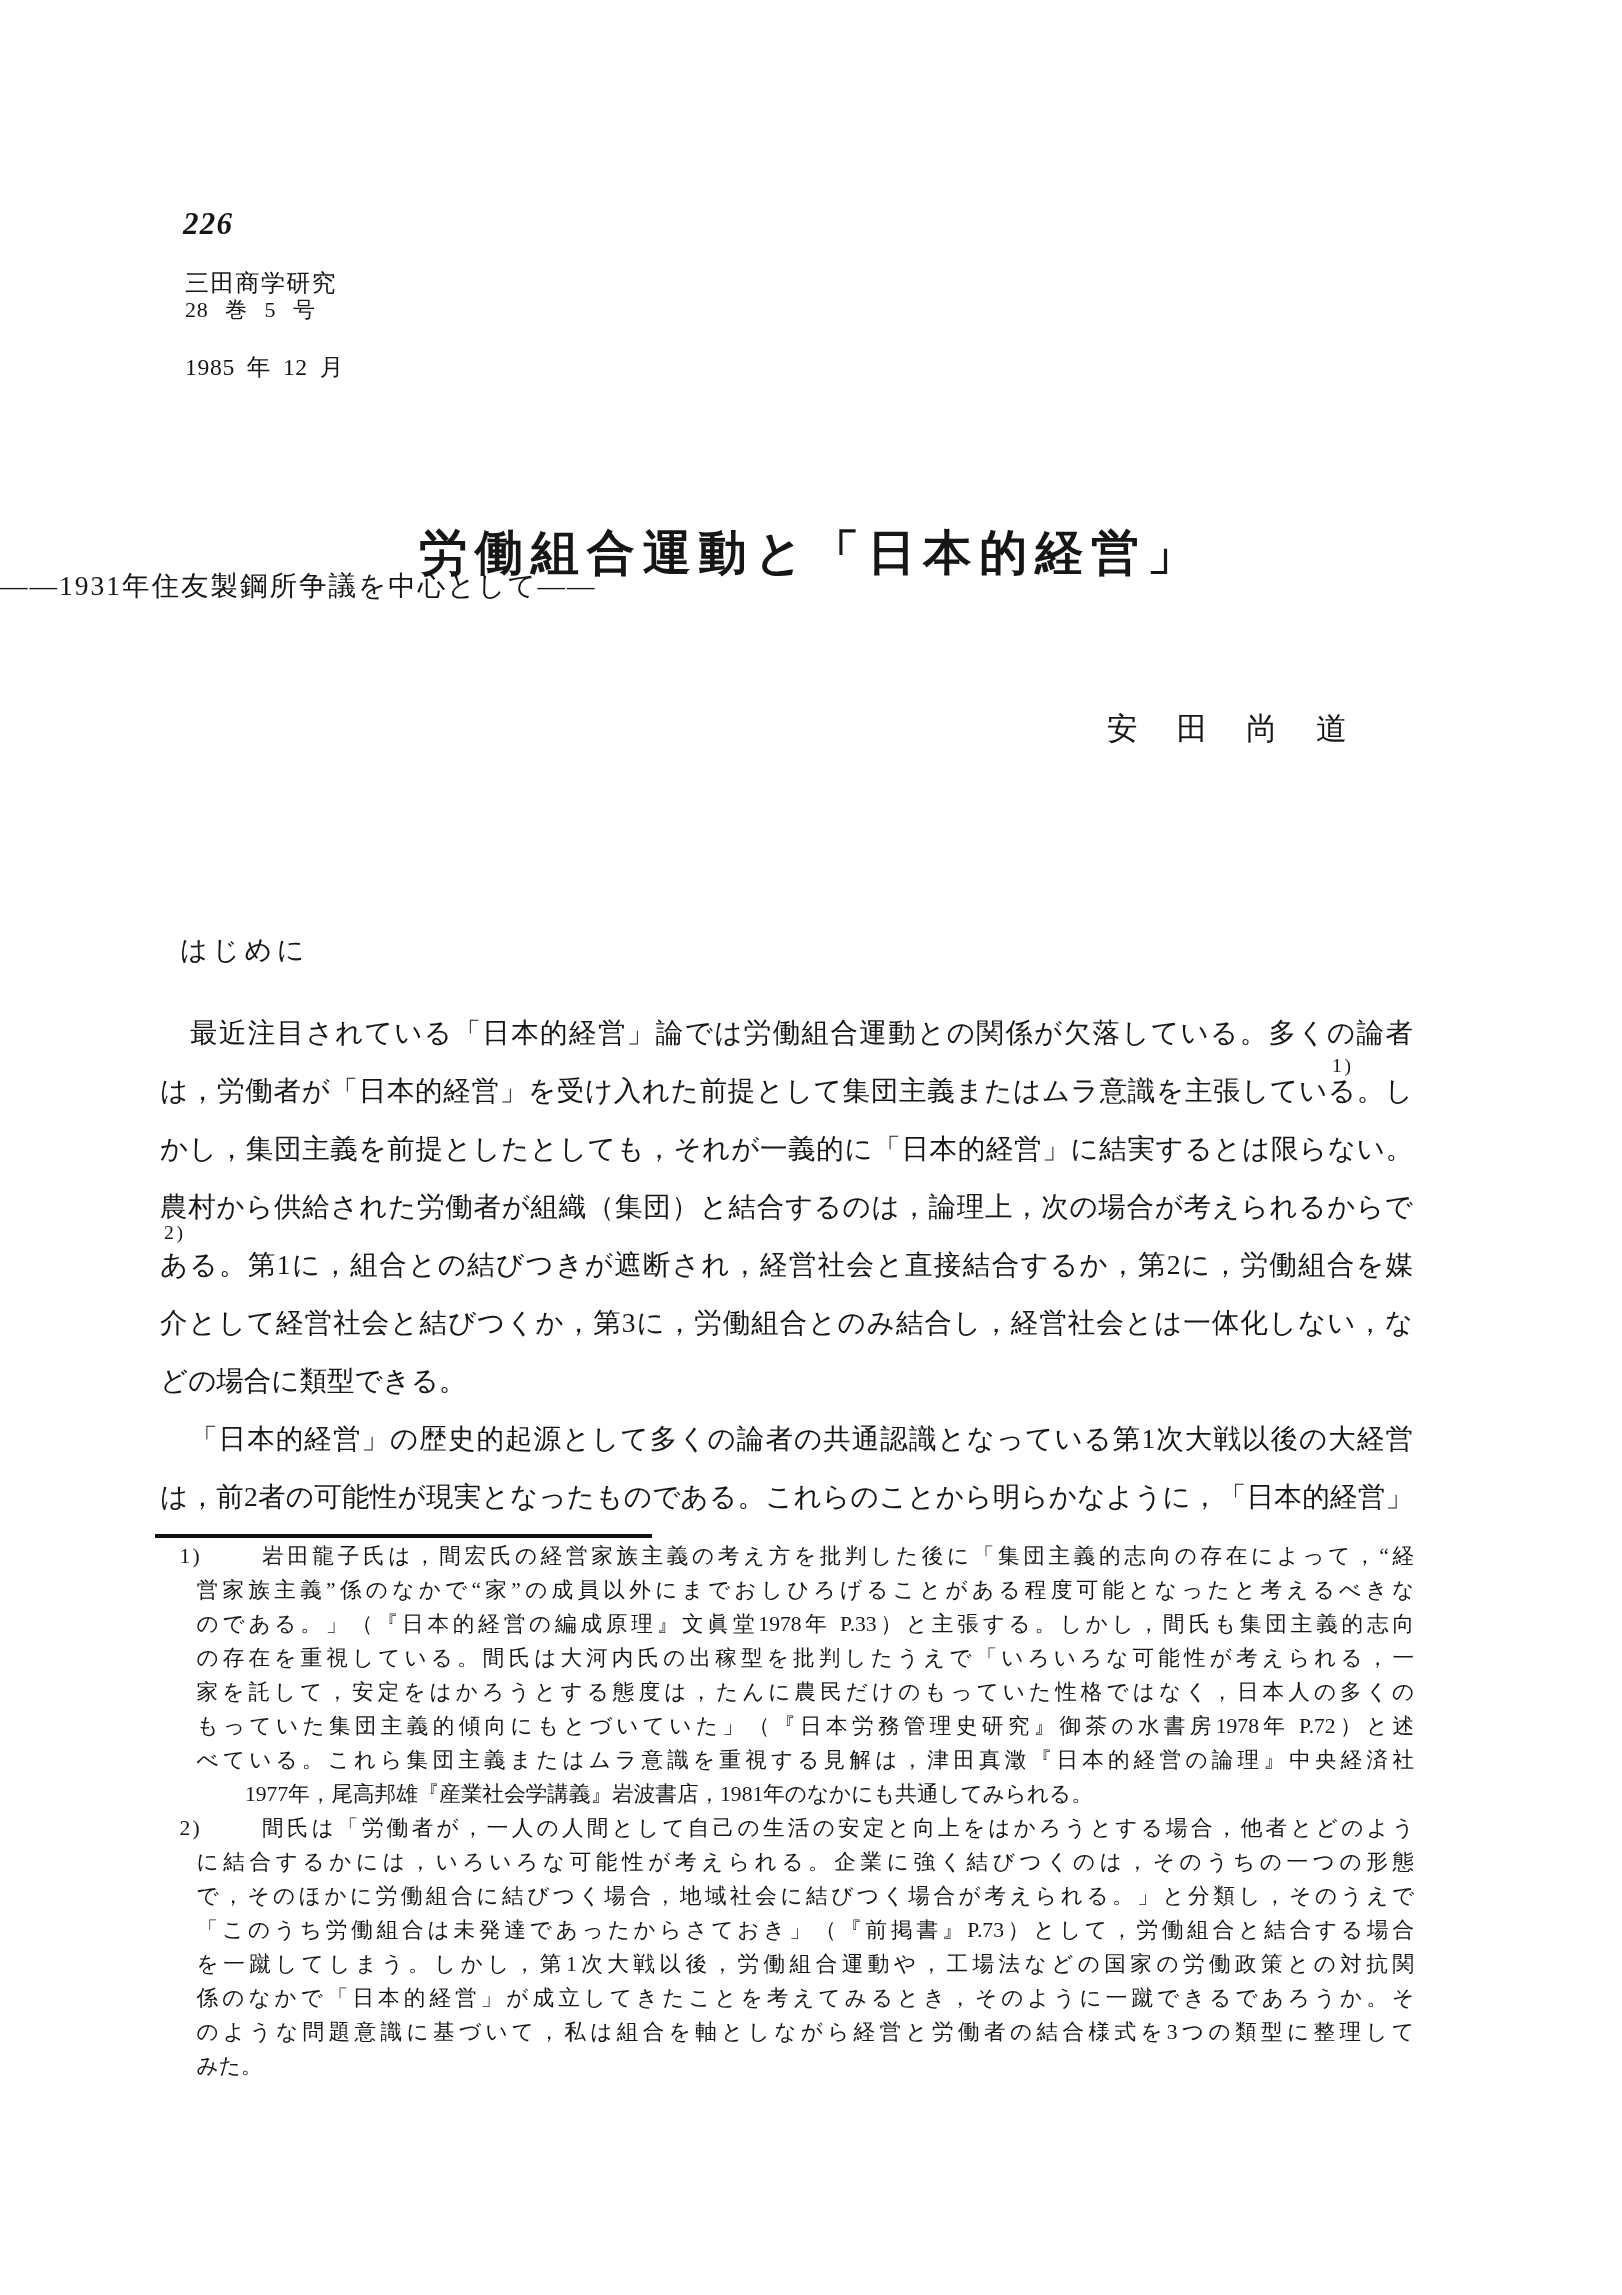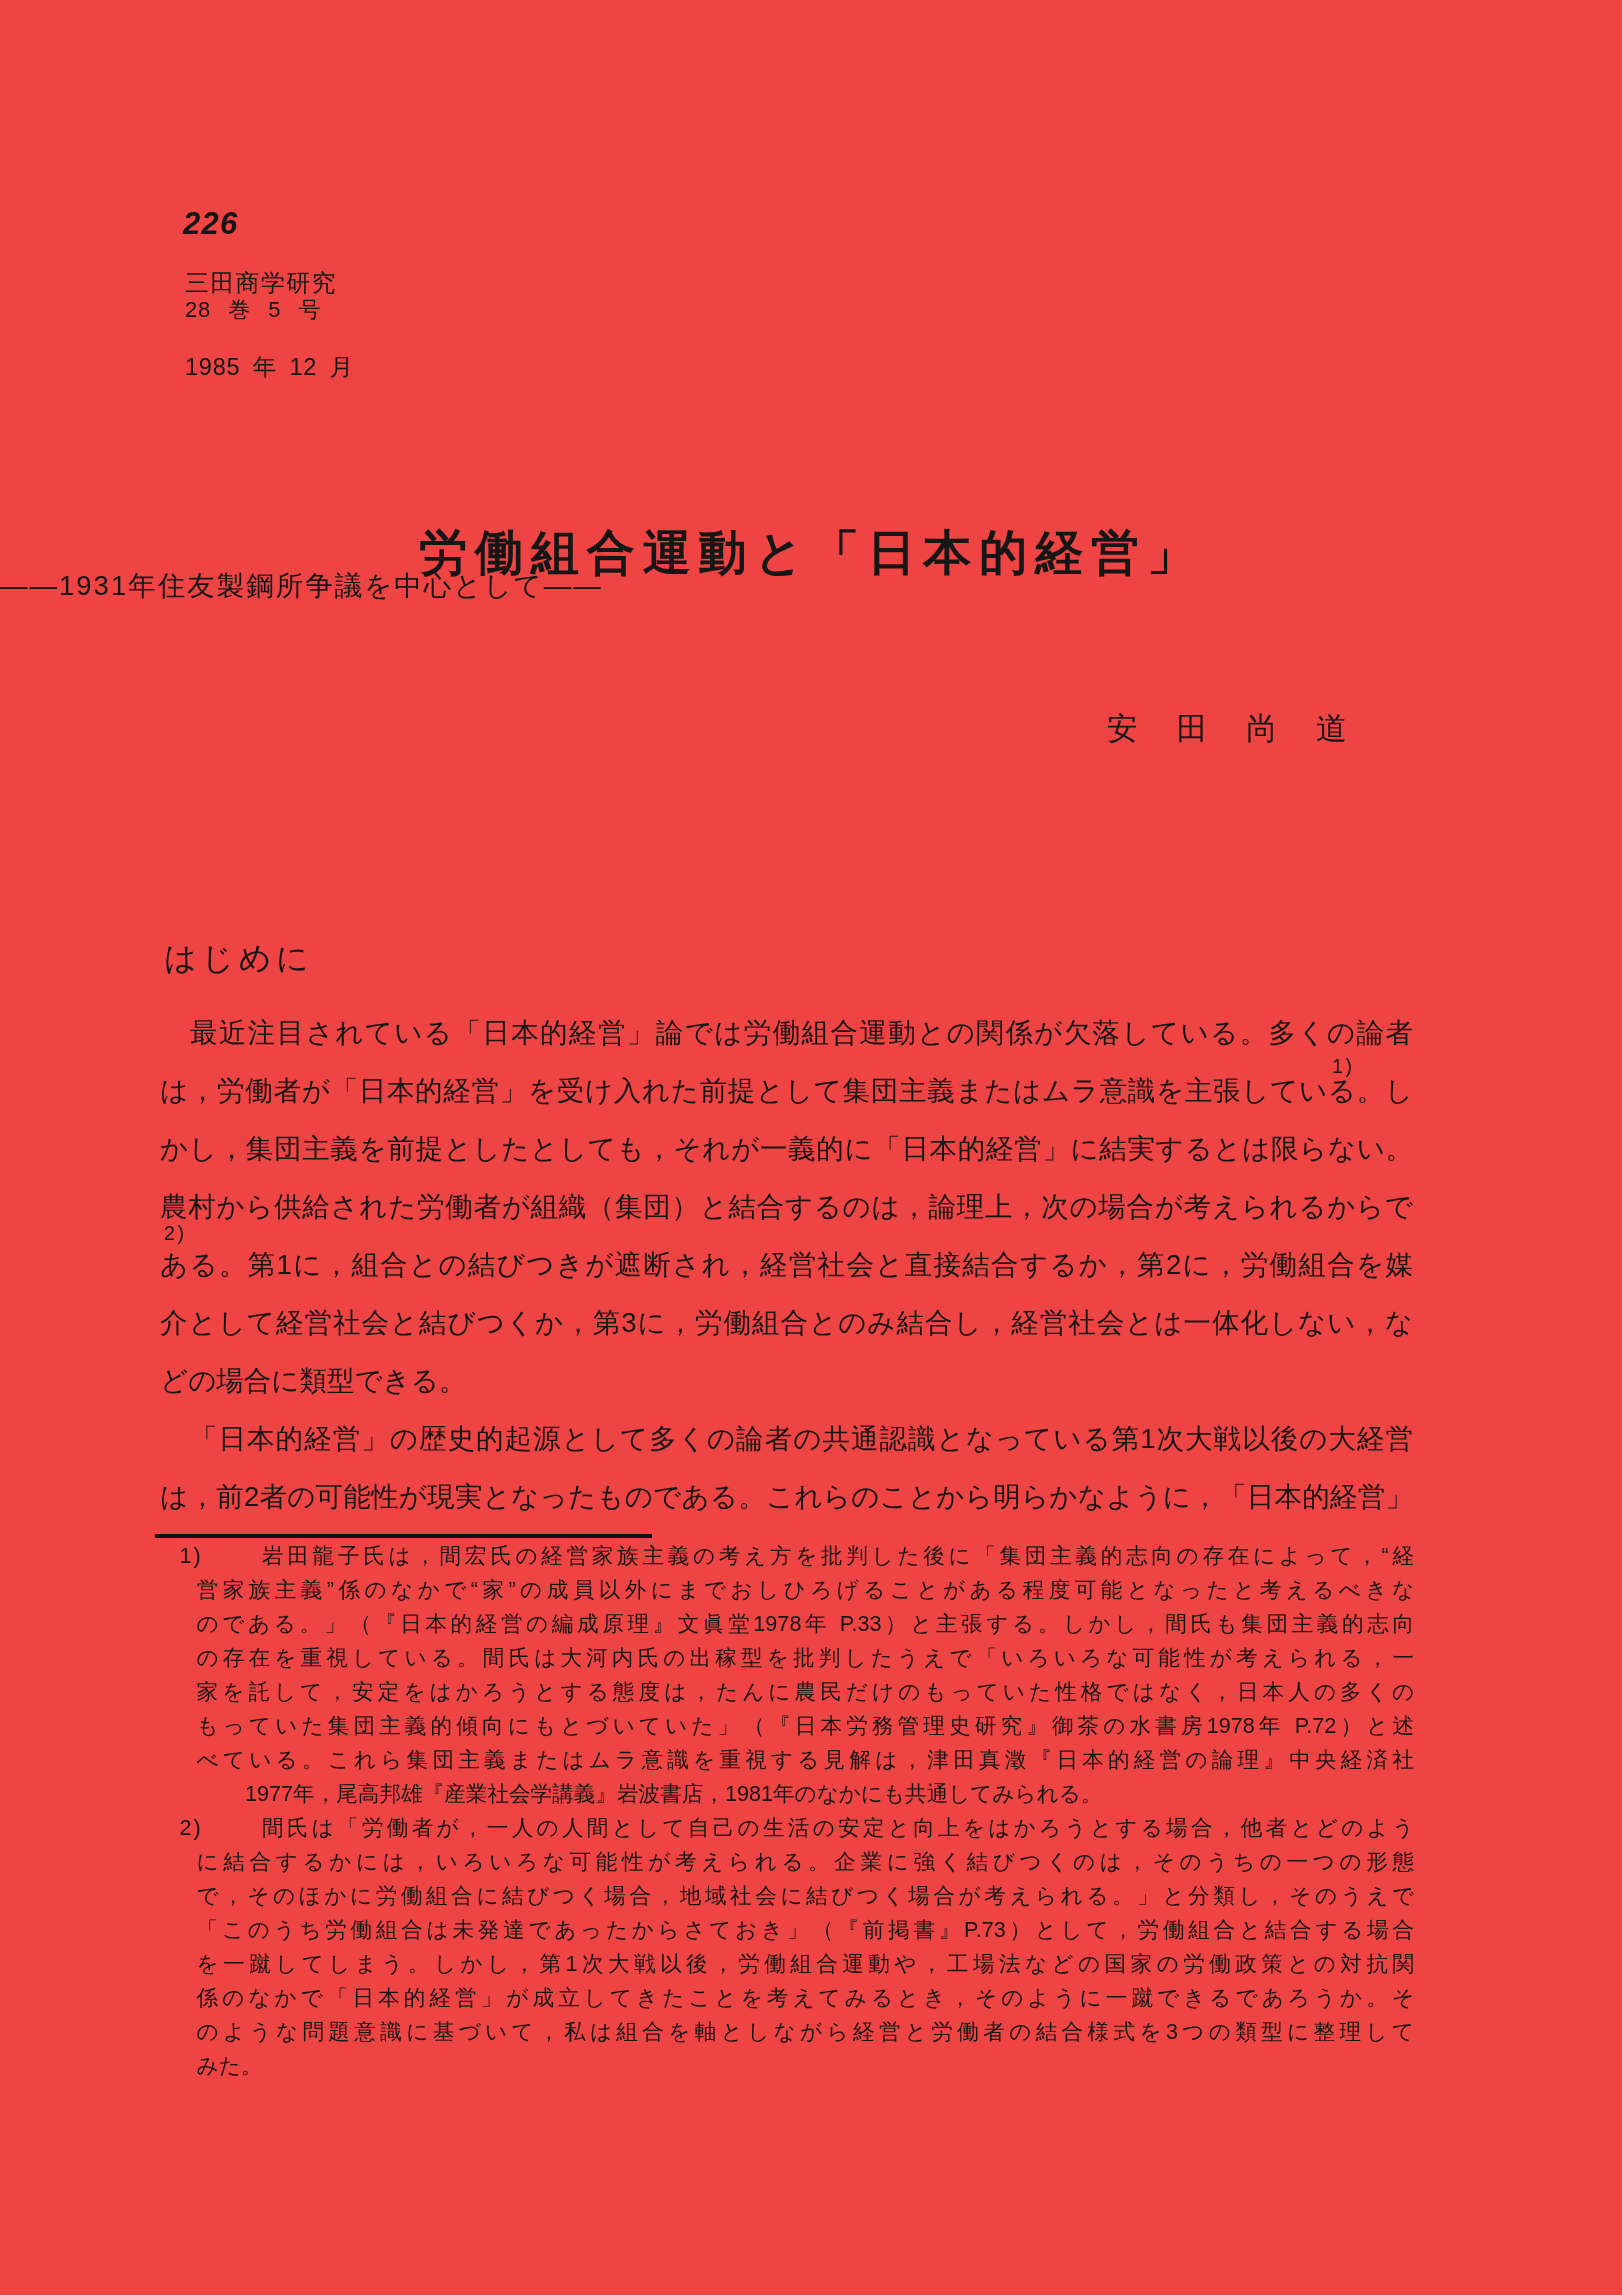--- a/index.html
+++ b/index.html
@@ -1,23 +1,23 @@
 <!DOCTYPE html>
 <html lang="ja" style="font-size:10.5px"><head>
 <meta charset="utf-8">
 <style>
   html, body { margin: 0; padding: 0; background: #e8e8e6; }
   .page {
     position: relative;
     width: 1622px;
     height: 2295px;
     margin: 0 auto;
-    background: #ef4444;
+    background: #ffffff;
     color: #161616;
-    font-family: Liberation Sans, sans-serif;
+    font-family: Liberation Serif, serif;
     overflow: hidden;
   }
   
   .page-number {
     position: absolute; left: 183px; top: 206px;
     font-size: 31px; font-style: italic; font-weight: 700;
     letter-spacing: 1.3px;
   }
   .journal-name {
     position: absolute; left: 185px; top: 267px;
@@ -43,22 +43,22 @@
     text-align: left;
     font-size: 27.5px; font-weight: 500; letter-spacing: 2px;
     white-space: nowrap;
   }
   .author {
     position: absolute; right: 271px; top: 708px;
     font-size: 31px; letter-spacing: 3.9px; white-space: nowrap;
   }
   
   .section-heading {
-    position: absolute; left: 164px; top: 910px;
-    font-size: 32px; letter-spacing: 4.6px; font-weight: 500;
+    position: absolute; left: 180px; top: 910px;
+    font-size: 27px; letter-spacing: 4.6px; font-weight: 500;
   }
   .body-text {
     position: absolute; left: 160px; top: 1004px; width: 1253px;
     font-size: 27.5px;
   }
   .bline {
     height: 58px; line-height: 58px;
     text-align: justify; text-align-last: justify;
     text-justify: inter-character;
     white-space: nowrap;

